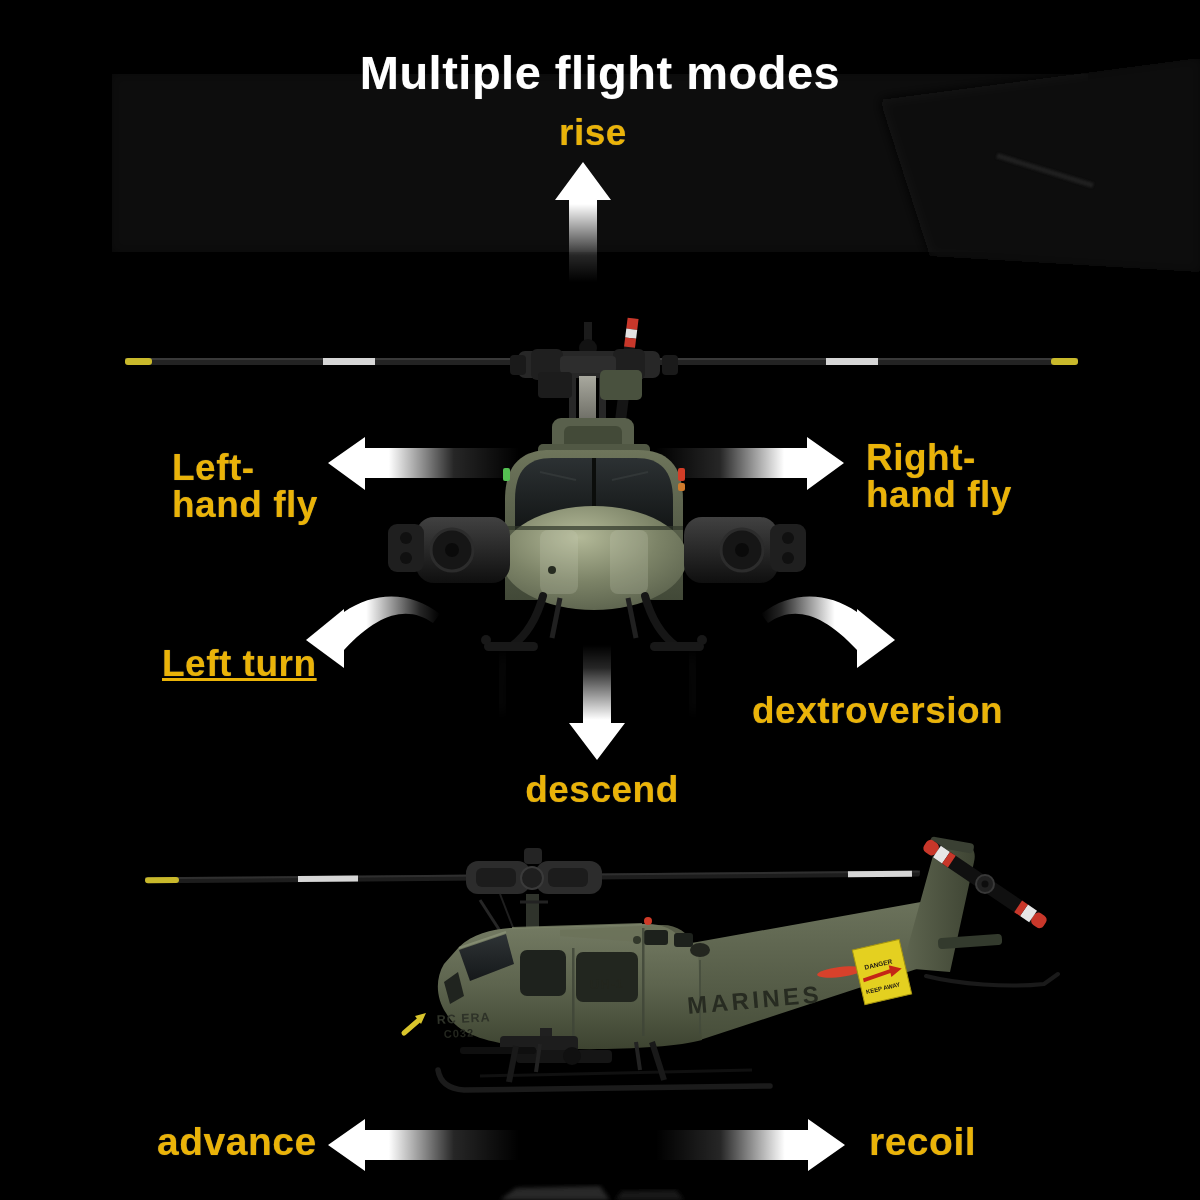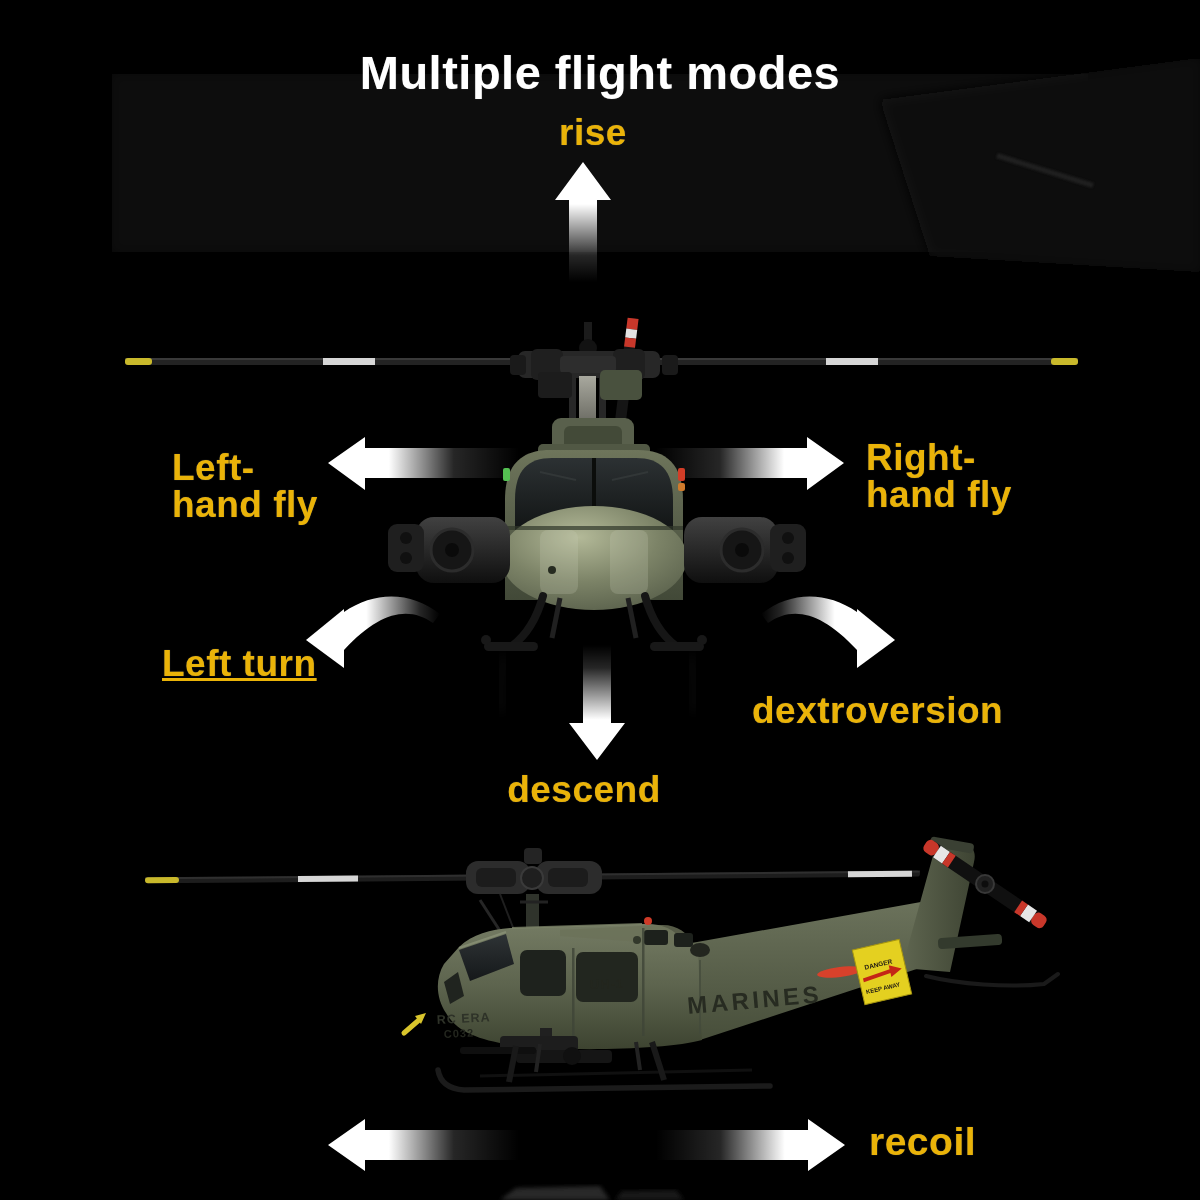--- a/index.html
+++ b/index.html
@@ -352,18 +352,19 @@
 
 <div class="label" style="left:866px;top:439px;">
   <div class="row2">Right-</div>
   <div class="row2">hand fly</div>
 </div>
 
 <div class="label" style="left:162px;top:645px;text-decoration:underline;">Left turn</div>
 
 <div class="label" style="left:752px;top:668px;margin-top:24px;">dextroversion</div>
 
-<div class="label center" style="left:584px;top:771px;">descend</div>
-
+<div class="label center" style="left:602px;top:771px;">descend</div>
+
+<div class="label big" style="left:157px;top:1122px;">advance</div>
 
 <div class="label big" style="left:869px;top:1122px;text-align:right;">recoil</div>
 
 </div>
 
 </body></html>

